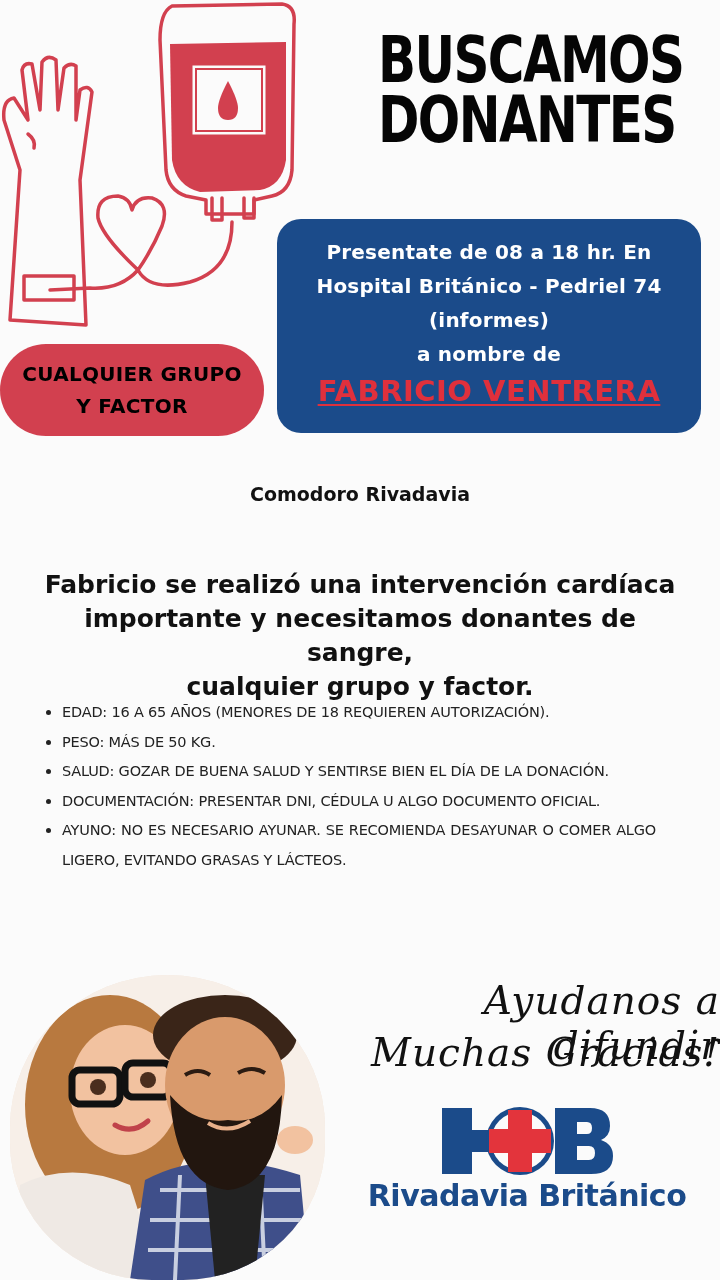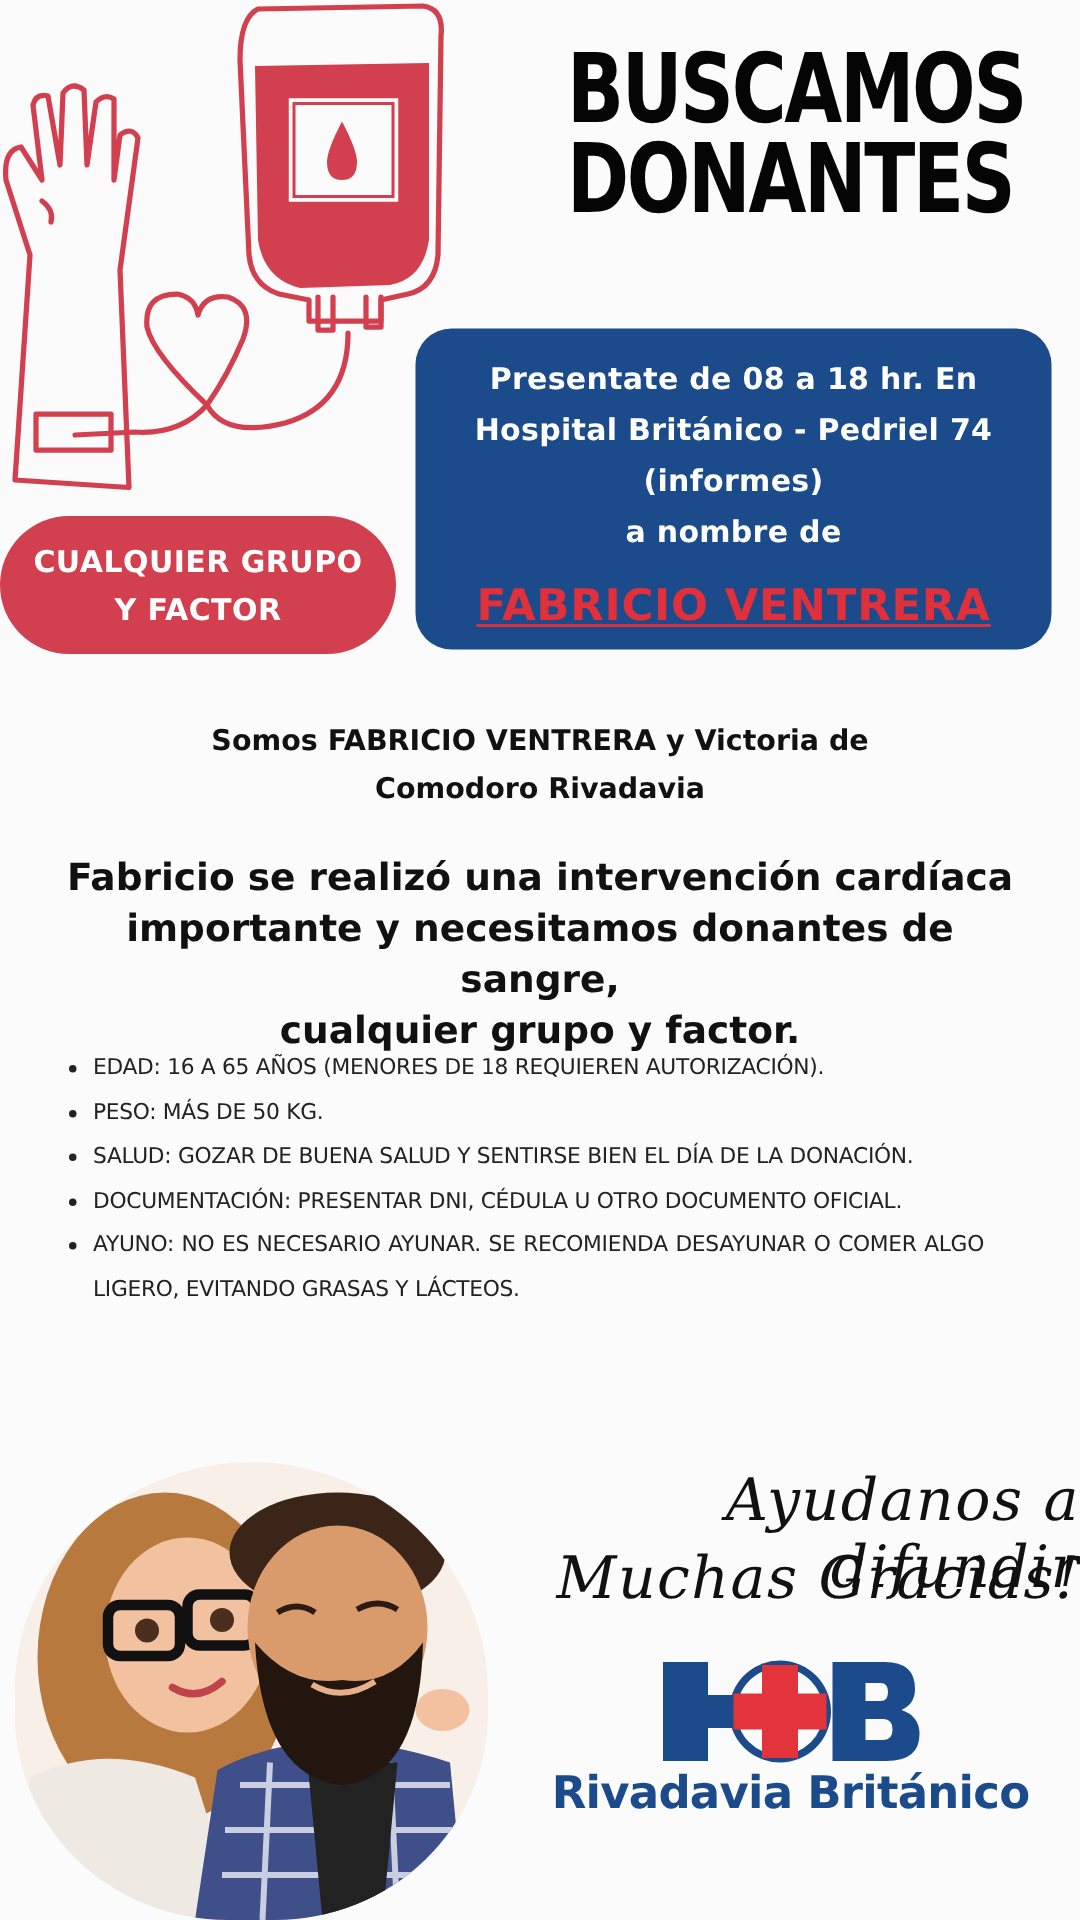--- a/index.html
+++ b/index.html
@@ -29,27 +29,27 @@
     padding-top: 16px;
   }
   .info .line {
     font-family: "DejaVu Sans", sans-serif; font-weight: bold;
     font-size: 20px; line-height: 34px; letter-spacing: 0.2px;
   }
   .info .name {
     font-family: "DejaVu Sans", sans-serif; font-weight: bold;
     color: #e0303c; font-size: 29px; line-height: 40px;
     text-decoration: underline; text-decoration-thickness: 2px;
-    text-underline-offset: 3px; letter-spacing: 0.5px; margin-top: 12px;
+    text-underline-offset: 3px; letter-spacing: 0.5px;
   }
   
   .pill {
     left: 0; top: 344px; width: 264px; height: 92px;
     background: #d2404f; border-radius: 46px;
-    color: #ffffff; text-align: center;
+    color: #000000; text-align: center;
     font-family: "DejaVu Sans", sans-serif; font-weight: bold;
     font-size: 20px; line-height: 32px; box-sizing: border-box;
     padding-top: 14px; letter-spacing: 0.3px;
   }
   
   .intro {
     left: 40px; width: 640px; text-align: center; color: #111;
     font-family: "DejaVu Sans", sans-serif; font-weight: bold;
   }
   .intro.p1 { top: 478px; font-size: 19px; line-height: 32px; }
@@ -126,34 +126,33 @@
   <div class="line">a nombre de</div>
   <div class="name">FABRICIO VENTRERA</div>
 </div>
 
 <div class="abs pill">
   <div>CUALQUIER GRUPO</div>
   <div>Y FACTOR</div>
 </div>
 
 <div class="abs intro p1">
-  <div>Somos FABRICIO VENTRERA y Victoria de</div>
   <div>Comodoro Rivadavia</div>
 </div>
 <div class="abs intro p2">
   <div>Fabricio se realizó una intervención cardíaca</div>
   <div>importante y necesitamos donantes de sangre,</div>
   <div>cualquier grupo y factor.</div>
 </div>
 
 <ul class="abs reqs">
   <li>EDAD: 16 A 65 AÑOS (MENORES DE 18 REQUIEREN AUTORIZACIÓN).</li>
   <li>PESO: MÁS DE 50 KG.</li>
   <li>SALUD: GOZAR DE BUENA SALUD Y SENTIRSE BIEN EL DÍA DE LA DONACIÓN.</li>
-  <li>DOCUMENTACIÓN: PRESENTAR DNI, CÉDULA U OTRO DOCUMENTO OFICIAL.</li>
+  <li>DOCUMENTACIÓN: PRESENTAR DNI, CÉDULA U ALGO DOCUMENTO OFICIAL.</li>
   <li>AYUNO: NO ES NECESARIO AYUNAR. SE RECOMIENDA DESAYUNAR O COMER ALGO LIGERO, EVITANDO GRASAS Y LÁCTEOS.</li>
 </ul>
 
 <div class="abs photo">
   <svg width="315" height="305" viewBox="0 0 315 305">
     <rect width="315" height="305" fill="#f7efe8"></rect>
 
     <ellipse cx="100" cy="130" rx="85" ry="110" fill="#b8793f"></ellipse>
 
     <path d="M0 305 L10 210 Q60 185 120 210 L150 305 Z" fill="#efe9e4"></path>

